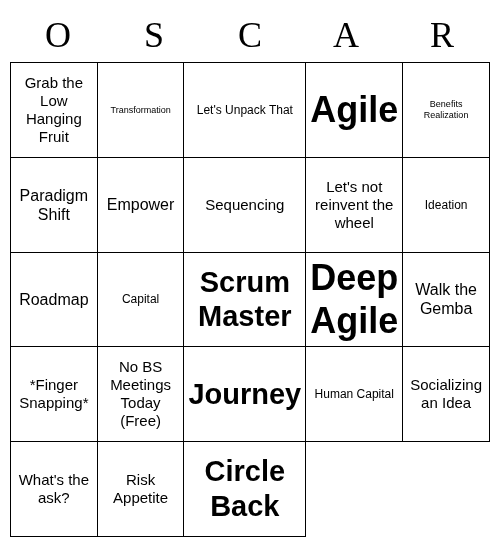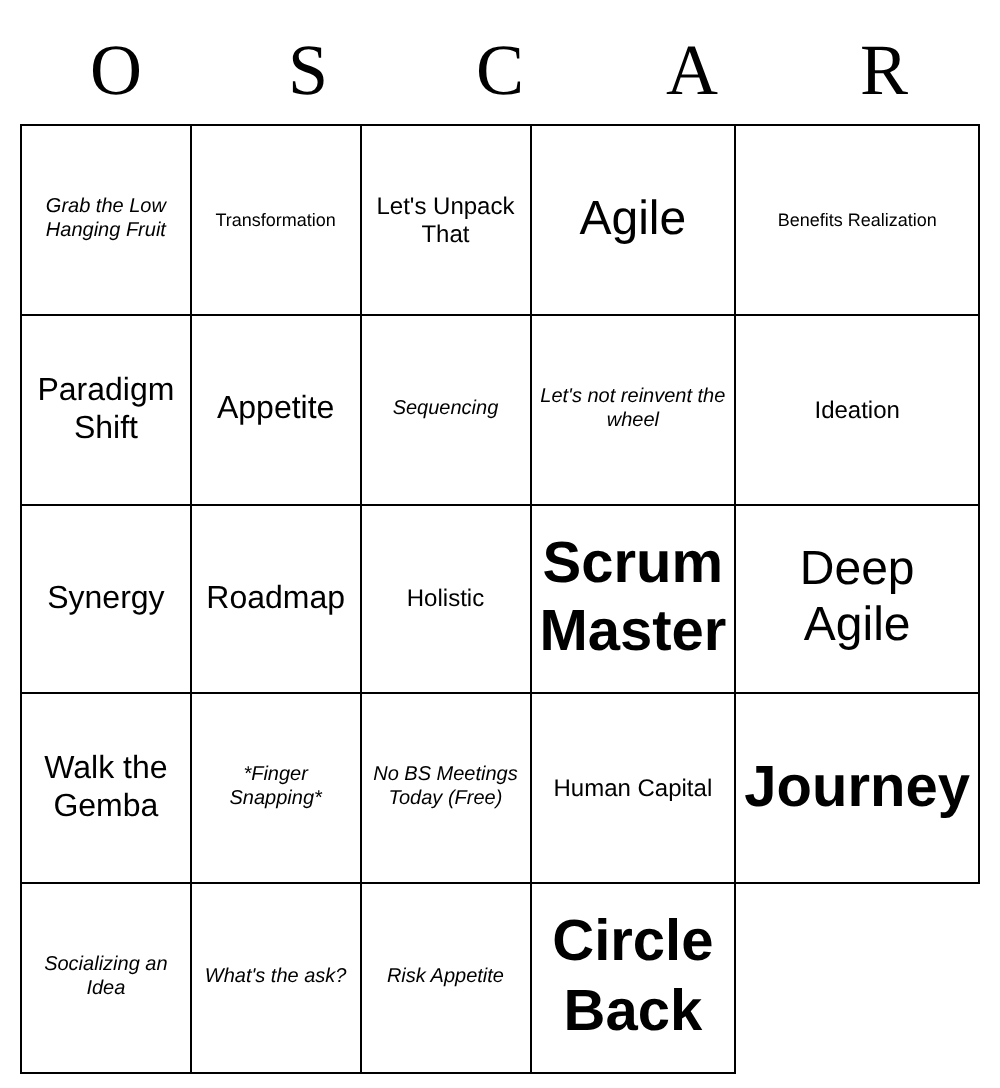--- a/index.html
+++ b/index.html
@@ -49,30 +49,29 @@
       text-align: center;
       padding: 3px 4px;
       font-size: 16px;
       line-height: 1.2;
     }
     .cell.large {
       font-size: 29px;
       font-weight: bold;
     }
     .cell.xlarge {
-      font-size: 24px;
-      font-weight: normal;
+      font-size: 36px;
+      font-weight: bold;
     }
     .cell.medium {
       font-size: 12px;
       font-weight: normal;
     }
     .cell.small {
-      font-size: 10px;
-      font-style: italic;
+      font-size: 15px;
     }
     .cell.xsmall {
       font-size: 9px;
     }
   </style>
 </head>
 <body>
 
 <div class="bingo-card">
   <div class="header-row">
@@ -82,32 +81,31 @@
     <div class="header-cell">A</div>
     <div class="header-cell">R</div>
   </div>
   <div class="grid" id="grid">
   <div class="cell small">Grab the Low Hanging Fruit</div>
       <div class="cell xsmall">Transformation</div>
       <div class="cell medium">Let's Unpack That</div>
       <div class="cell xlarge">Agile</div>
       <div class="cell xsmall">Benefits Realization</div>
       <div class="cell ">Paradigm Shift</div>
-      <div class="cell ">Appetite</div>
+      <div class="cell ">Empower</div>
       <div class="cell small">Sequencing</div>
       <div class="cell small">Let's not reinvent the wheel</div>
       <div class="cell medium">Ideation</div>
-      <div class="cell ">Synergy</div>
       <div class="cell ">Roadmap</div>
-      <div class="cell medium">Holistic</div>
+      <div class="cell medium">Capital</div>
       <div class="cell large">Scrum Master</div>
       <div class="cell xlarge">Deep Agile</div>
       <div class="cell ">Walk the Gemba</div>
       <div class="cell small">*Finger Snapping*</div>
       <div class="cell small">No BS Meetings Today (Free)</div>
+      <div class="cell large">Journey</div>
       <div class="cell medium">Human Capital</div>
-      <div class="cell large">Journey</div>
       <div class="cell small">Socializing an Idea</div>
       <div class="cell small">What's the ask?</div>
       <div class="cell small">Risk Appetite</div>
       <div class="cell large">Circle Back</div>
     </div>
 </div>
 
 </body></html>

